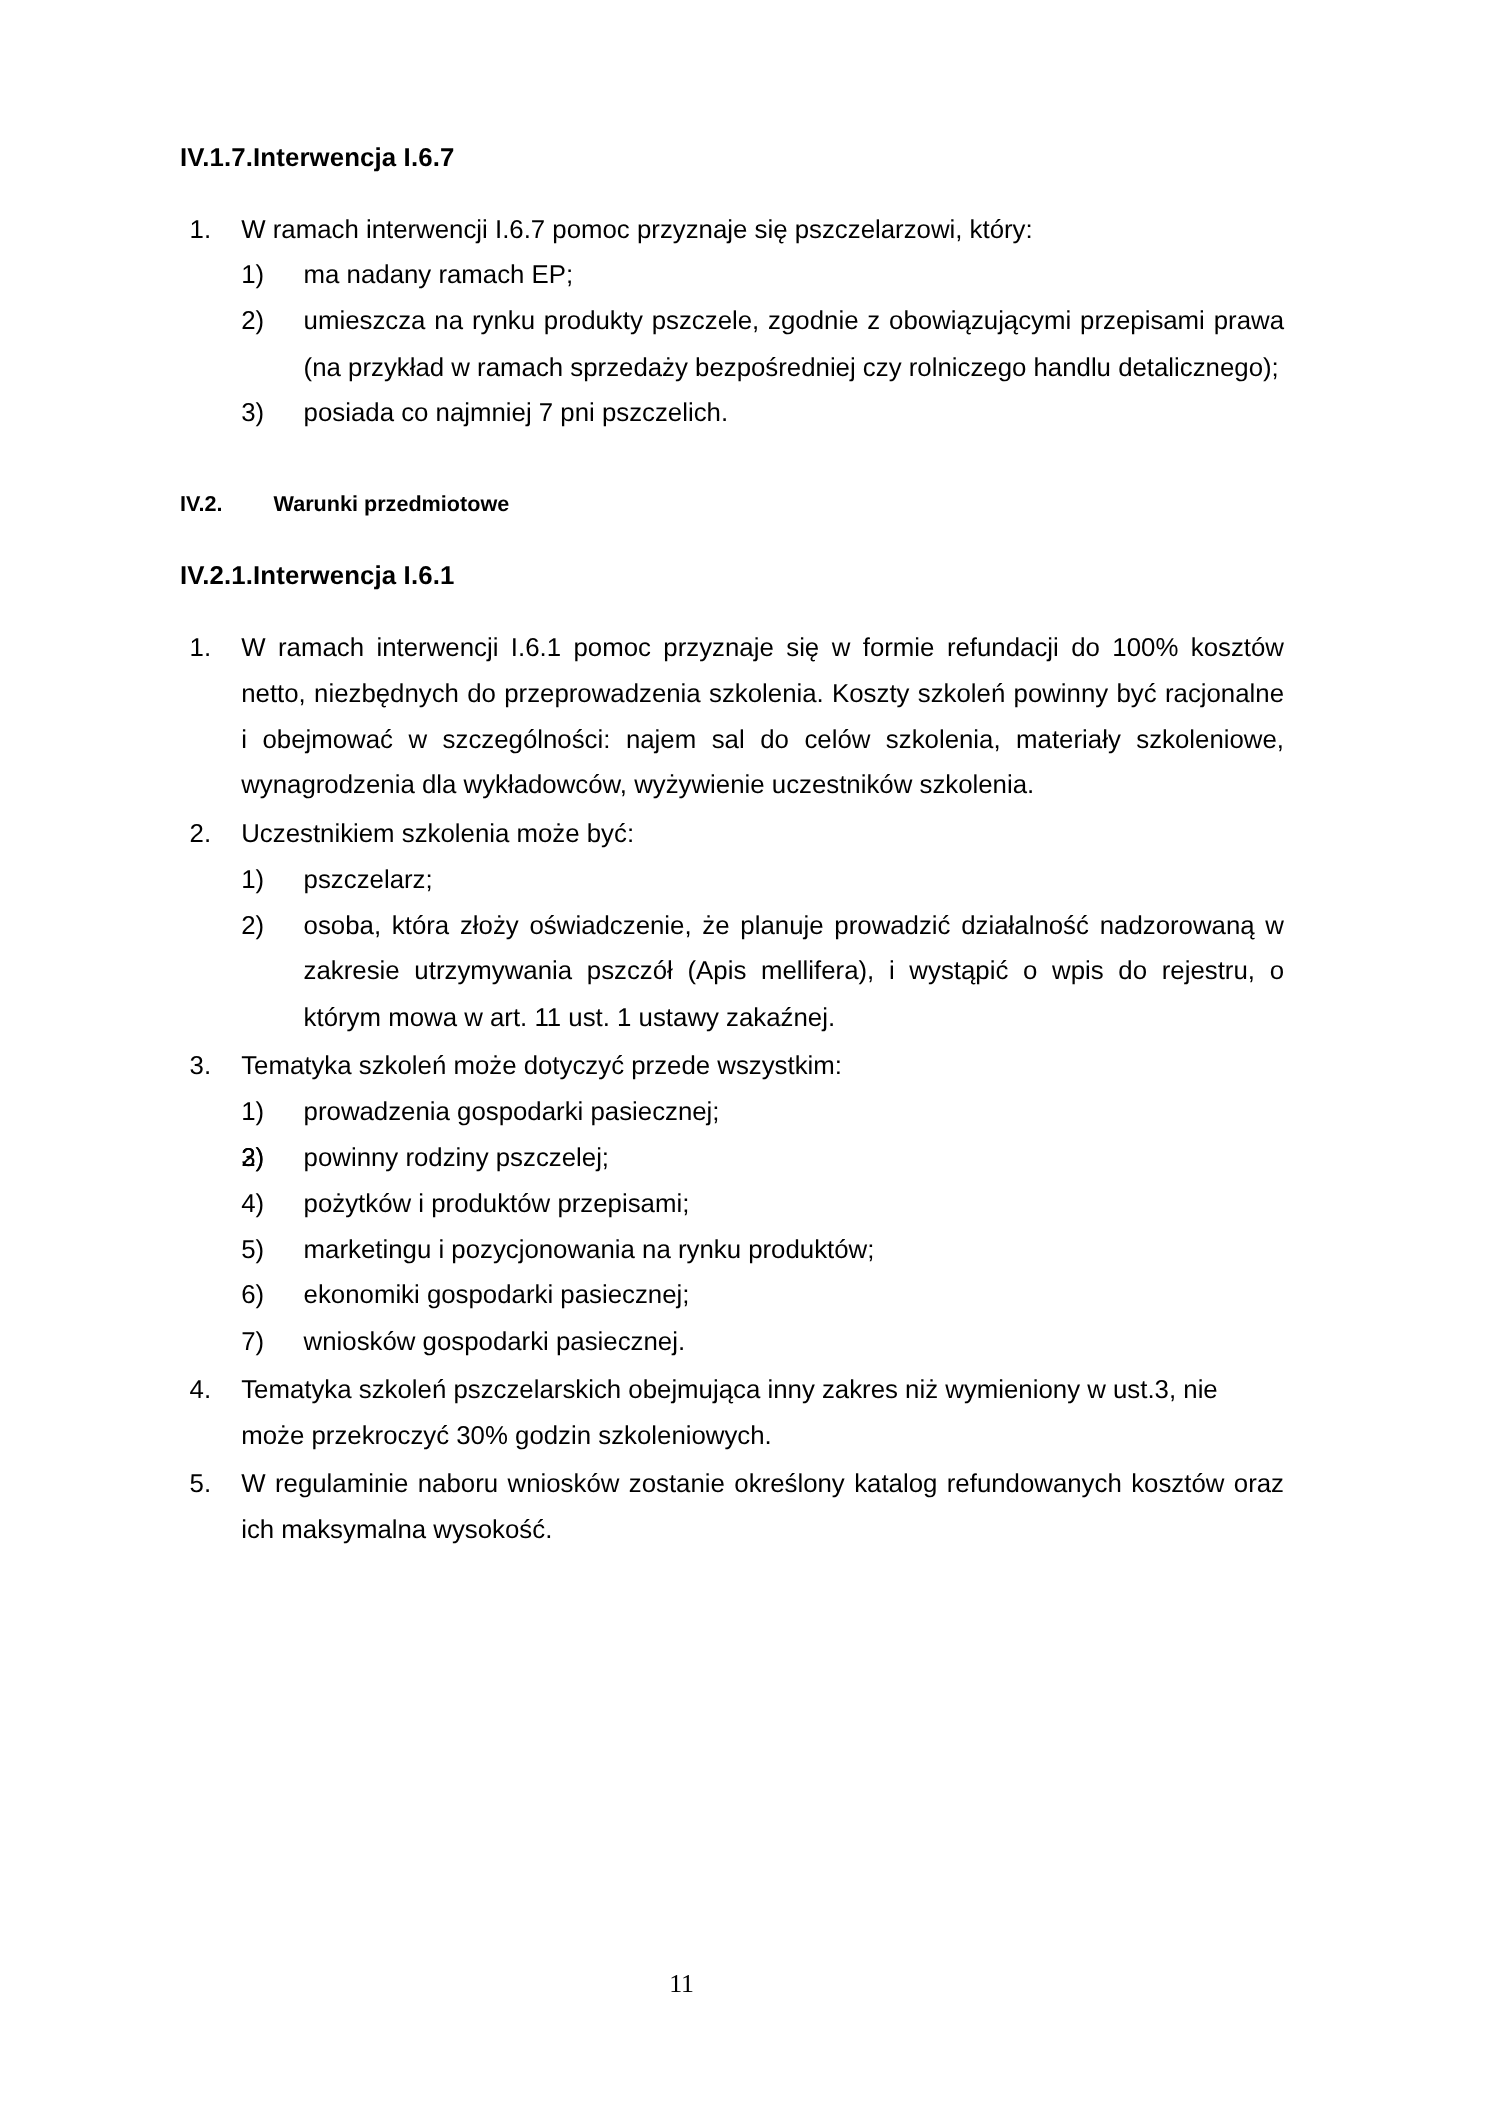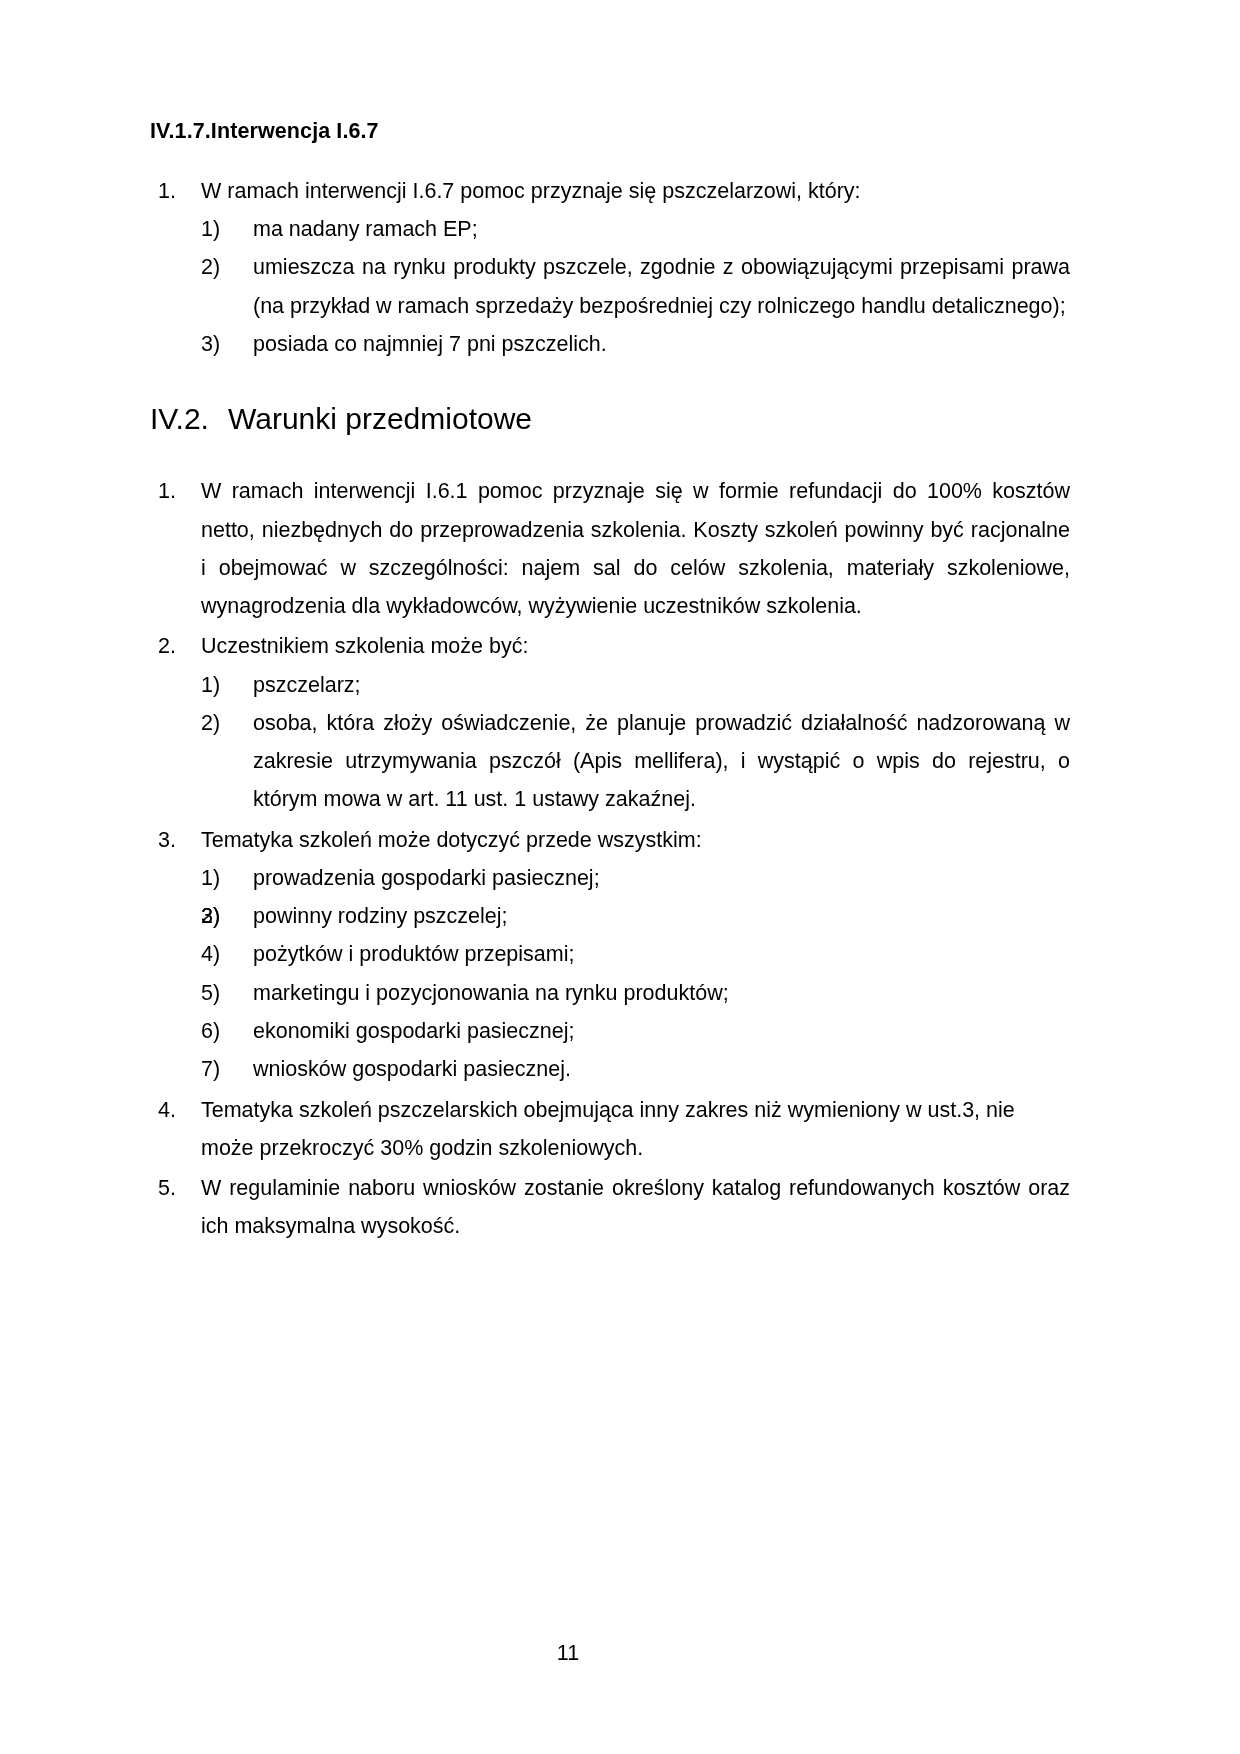--- a/index.html
+++ b/index.html
@@ -23,23 +23,23 @@
     position: relative;
   }
   .h3 {
     font-size: 21.5px;
     font-weight: bold;
     letter-spacing: 0.1px;
     margin: 0 0 26px 0;
     line-height: 1.3;
   }
   .h2 {
-    font-size: 30px;
-    font-weight: normal;
-    margin: 36px 0 34px 0;
+    font-size: 18px;
+    font-weight: bold;
+    margin: 46px 0 34px 0;
     line-height: 1.3;
   }
   .h2 .num {
     display: inline-block;
     min-width: 78px;
   }
   ol.lvl1 {
     list-style: none;
     margin: 0;
     padding: 0;
@@ -86,20 +86,21 @@
   .just > .body-text {
     display: block;
   }
   .pagenum {
     position: absolute;
     left: 0;
     right: 0;
     bottom: 88px;
     text-align: center;
     font-size: 21.5px;
+    font-family: Liberation Serif, serif;
   }
 </style>
 </head>
 <body>
 
 <div class="page">
 
   <h3 class="h3">IV.1.7.Interwencja I.6.7</h3>
 
   <ol class="lvl1">
@@ -120,20 +121,21 @@
           <span class="body-text">posiada co najmniej 7 pni pszczelich.</span>
         </li>
       </ol>
     </li>
   </ol>
 
   <h2 class="h2">
     <span class="num">IV.2.</span><span>Warunki przedmiotowe</span>
   </h2>
 
+  <h3 class="h3">IV.2.1.Interwencja I.6.1</h3>
 
   <ol class="lvl1">
 
     <li class="just">
       <span class="marker">1.</span>
       <span class="body-text">W ramach interwencji I.6.1 pomoc przyznaje się w formie refundacji do 100% kosztów netto, niezbędnych do przeprowadzenia szkolenia. Koszty szkoleń powinny być racjonalne i obejmować w szczególności: najem sal do celów szkolenia, materiały szkoleniowe, wynagrodzenia dla wykładowców, wyżywienie uczestników szkolenia.</span>
     </li>
 
     <li>
       <span class="marker">2.</span>

